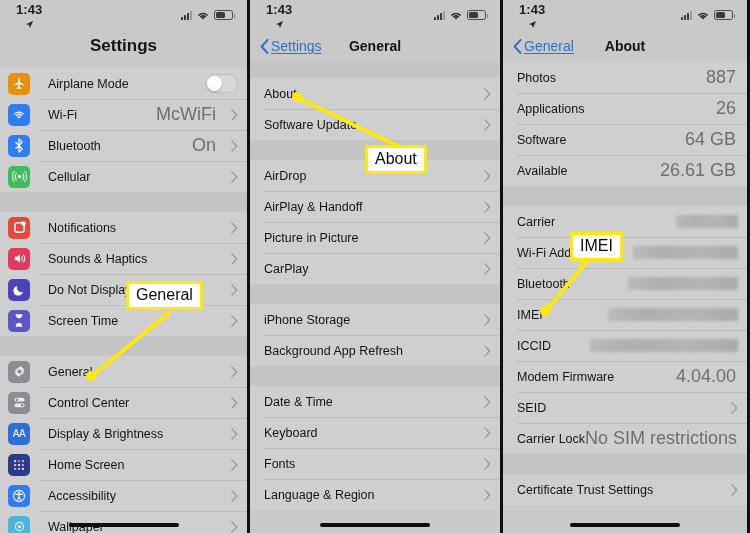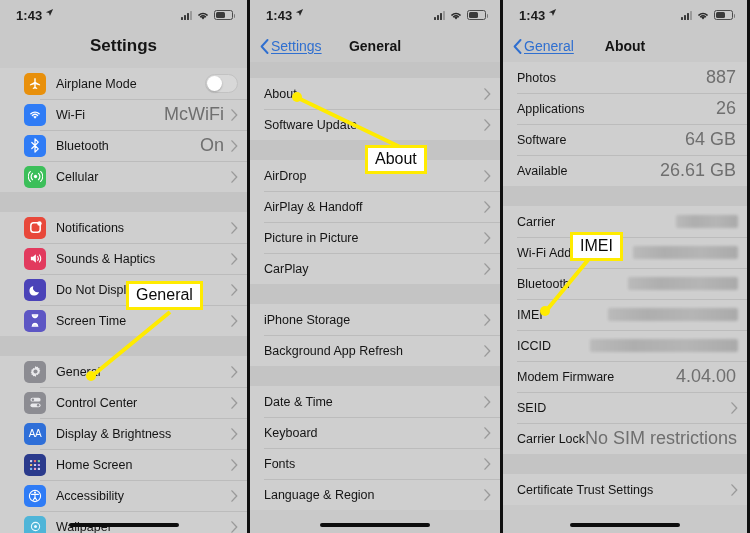--- a/index.html
+++ b/index.html
@@ -23,21 +23,21 @@
   #panel-general  { width: 253px; }
   #panel-about    { width: 247px; }
 
   
   .statusbar {
     position: relative; height: 30px;
     display: flex; align-items: center; justify-content: space-between;
     padding: 0 14px 0 16px;
     background: #c9c9c9;
   }
-  .sb-time { font-size: 13px; font-weight: 600; color: #1c1c1c; letter-spacing: .1px; display:flex; gap:3px;}
+  .sb-time { font-size: 13px; font-weight: 600; color: #1c1c1c; letter-spacing: .1px; display:flex; align-items:center; gap:3px;flex-direction:column;}
   .loc-arrow { display:inline-block; width:9px; height:9px; }
   .sb-right { display: flex; align-items: center; gap: 4px; }
 
   .bars { display: flex; align-items: flex-end; gap: 1px; height: 9px; }
   .bars i { display: block; width: 2px; background: #3a3a3a; border-radius: .5px; }
   .bars i:nth-child(1){height:3px}
   .bars i:nth-child(2){height:5px}
   .bars i:nth-child(3){height:7px}
   .bars i:nth-child(4){height:9px; background:#9a9a9a}
 
@@ -76,21 +76,21 @@
     display: flex; align-items: center;
     height: 31px;
     padding: 0 9px 0 14px;
     position: relative;
     background: #cfcfcf;
   }
   .row + .row::before {
     content: ''; position: absolute; left: 14px; right: 0; top: 0;
     height: 1px; background: #bcbcbc;
   }
-  .row.ic { padding-left: 24px; }
+  .row.ic { padding-left: 8px; gap: 8px; }
   .row.ic + .row.ic::before { left: 40px; }
 
   .ico {
     width: 22px; height: 22px; border-radius: 5px;
     margin-right: 10px; flex: 0 0 22px;
     display: flex; align-items: center; justify-content: center;
     color: #fff; font-size: 11px; font-weight: 400;
     overflow: hidden;
   }
   .label { font-size: 12.5px; color: #141414; white-space: nowrap; }

